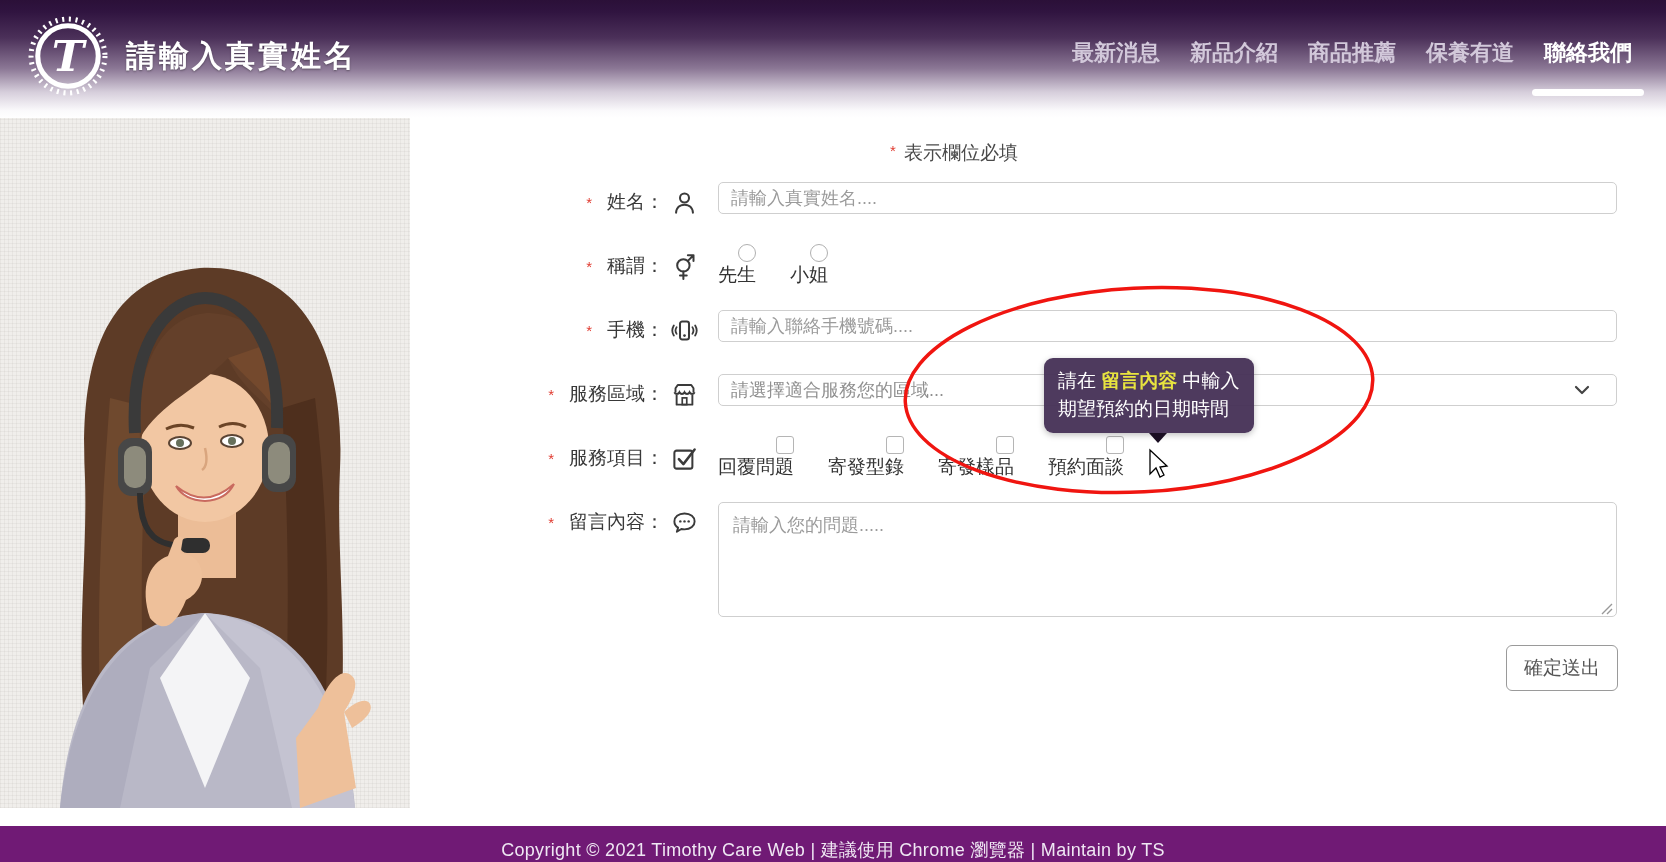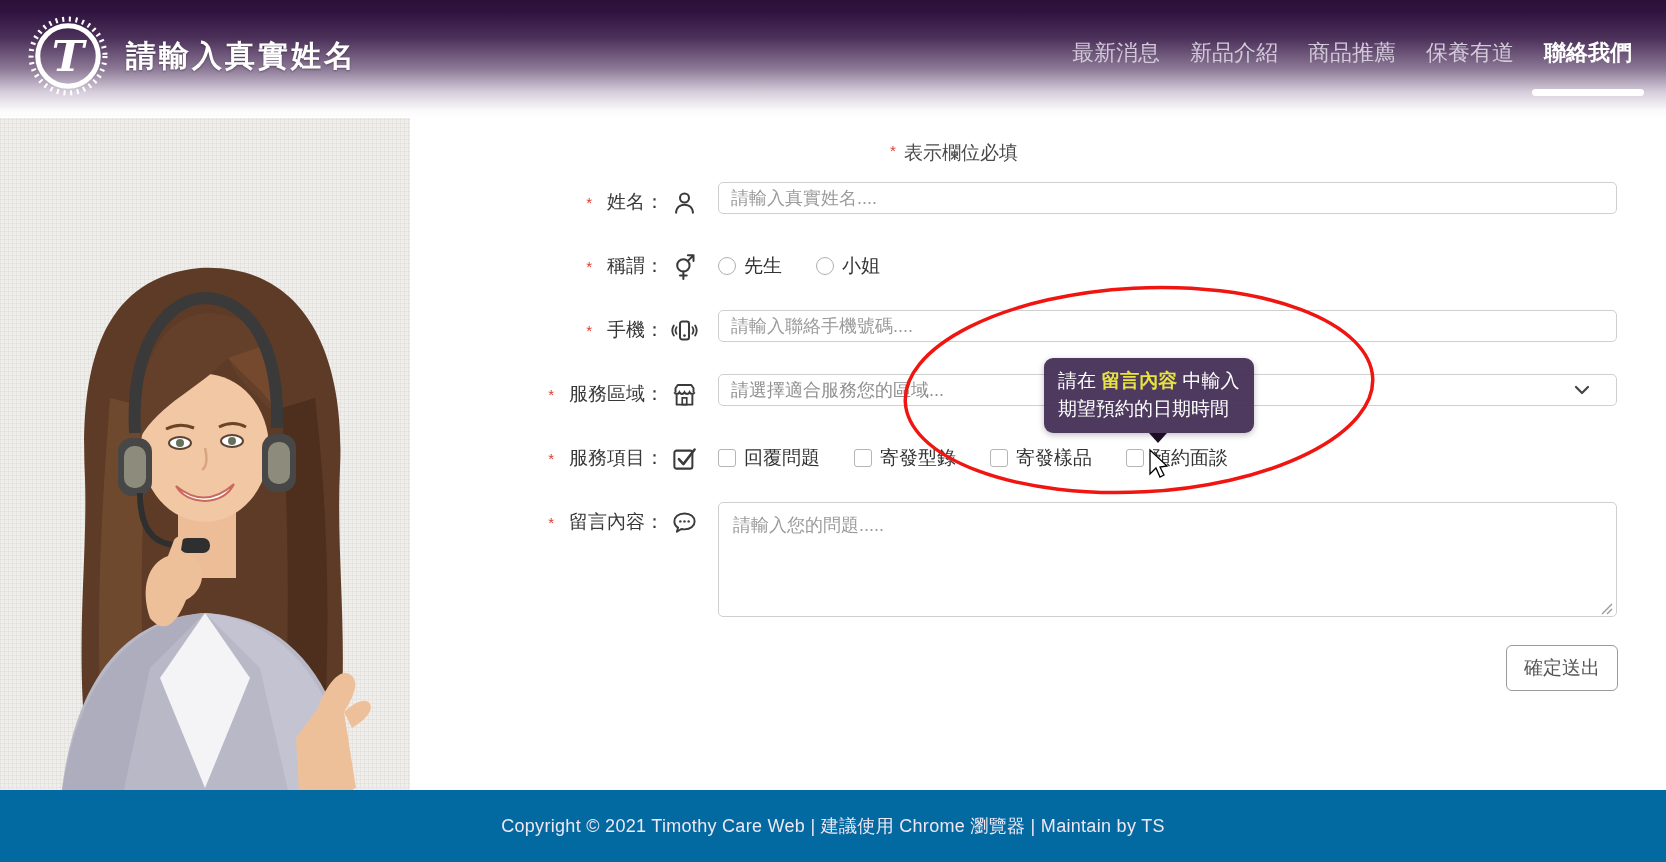--- a/index.html
+++ b/index.html
@@ -11,21 +11,21 @@
   header {
     position:relative; height:118px; width:100%;
     background:linear-gradient(180deg,#2b1038 0%,#301440 10%,#4b3059 32%,#8b7795 58%,#d6cedb 78%,#fbfafc 94%,#ffffff 100%);
     display:flex; justify-content:space-between; align-items:flex-start;
     z-index:3;
   }
   .brand { display:flex; align-items:center; gap:16px; padding:14px 0 0 26px; }
   .logo-wrap { width:84px; height:84px; }
   .brand-title { color:#ffffff; font-size:30px; font-weight:bold; letter-spacing:3px; text-shadow:0 1px 2px rgba(0,0,0,.35); }
   nav { display:flex; gap:30px; padding:38px 34px 0 0; }
-  .nav-item { position:relative; color:#d2c8da; font-size:22px; font-weight:400; text-decoration:none; cursor:pointer; white-space:nowrap; }
+  .nav-item { position:relative; color:#d2c8da; font-size:22px; font-weight:700; text-decoration:none; cursor:pointer; white-space:nowrap; }
   .nav-item.active { color:#ffffff; font-weight:700; }
   .nav-item.active::after {
     content:""; position:absolute; left:-12px; right:-12px; bottom:-28px; height:7px;
     background:#ffffff; border-radius:4px;
   }
 
   
   .content { display:flex; height:690px; }
   aside.left-col {
     width:410px; height:100%; position:relative; overflow:hidden;
@@ -53,40 +53,40 @@
     width:100%; height:32px; border:1px solid #cfcfcf; border-radius:5px;
     font-size:18px; padding:0 12px; color:#333; background:#fff; outline:none;
     font-family:"Liberation Sans","DejaVu Sans",sans-serif;
   }
   .text-input::placeholder, textarea::placeholder { color:#9b9b9b; opacity:1; }
   .select-box { display:flex; align-items:center; justify-content:space-between; cursor:pointer; }
   .select-value { color:#8f8f8f; font-size:18px; }
   .chevron { width:20px; height:20px; margin-right:12px; }
 
   .inline-options { display:flex; align-items:center; height:40px; gap:8px; }
-  .opt { display:flex; align-items:center; gap:8px; margin-right:26px; cursor:pointer; }
+  .opt { display:flex; align-items:flex-end; margin-right:26px; cursor:pointer;flex-direction:column; }
   .opt input { width:18px; height:18px; accent-color:#fff; border:1px solid #b5b5b5; appearance:none; background:#fff; cursor:pointer; }
   .opt input[type=radio] { border-radius:50%; border:1px solid #b0b0b0; }
   .opt input[type=checkbox] { border-radius:3px; }
   .opt-label { font-size:19px; color:#333; }
 
   .textarea-wrap { position:relative; }
   textarea { height:115px; padding:10px 14px; resize:none; }
   .resize-grip { position:absolute; right:4px; bottom:6px; width:12px; height:12px; pointer-events:none; }
 
   .submit-row { display:flex; justify-content:flex-end; margin-top:22px; }
   .submit-btn {
     background:#fff; border:1px solid #9a9a9a; border-radius:6px; padding:9px 17px;
     font-size:19px; color:#555; cursor:pointer; font-family:inherit;
   }
 
   
   footer {
-    position:absolute; left:0; bottom:0; width:100%; height:72px; background:#0369a1;
-    display:flex; align-items:center; justify-content:center;
+    position:absolute; left:0; bottom:0; width:100%; height:36px; background:#701a75;
+    display:flex; align-items:flex-end; justify-content:center;
   }
   .footer-text { color:#efe7f3; font-size:18px; letter-spacing:.3px; }
 
   
   .overlay-svg { position:absolute; left:0; top:0; width:1666px; height:862px; pointer-events:none; z-index:8; }
 
   .tooltip {
     position:absolute; left:1044px; top:358px; z-index:9;
     background:rgba(71,50,87,.96); color:#fff; border-radius:9px;
     padding:9px 14px 10px 14px; font-size:19px; line-height:28px;

